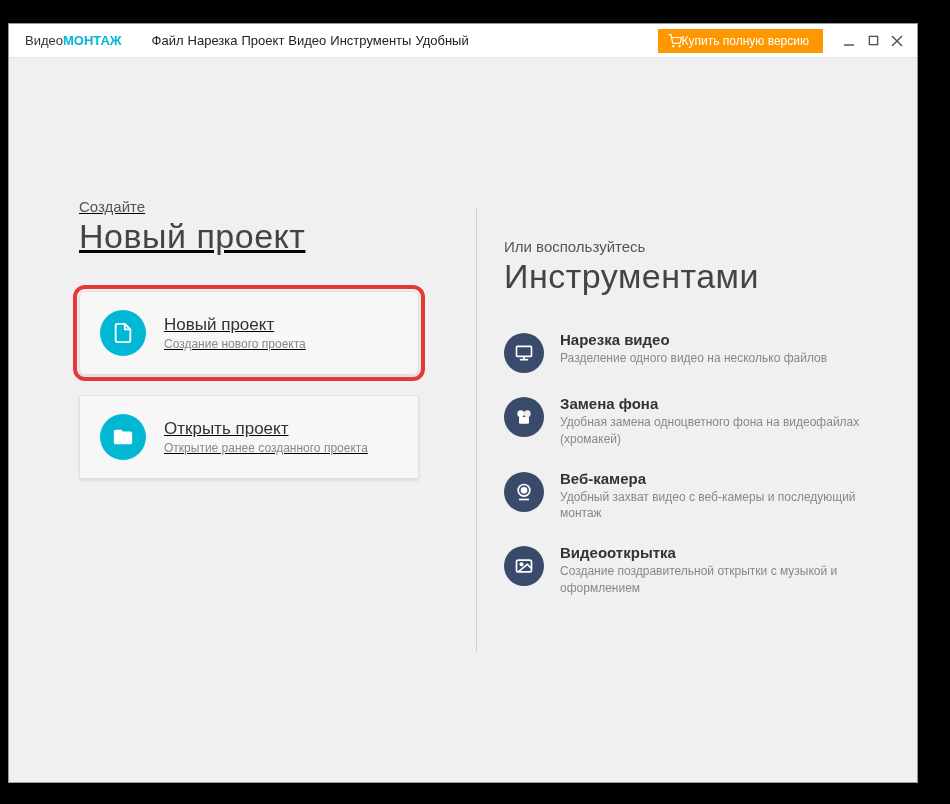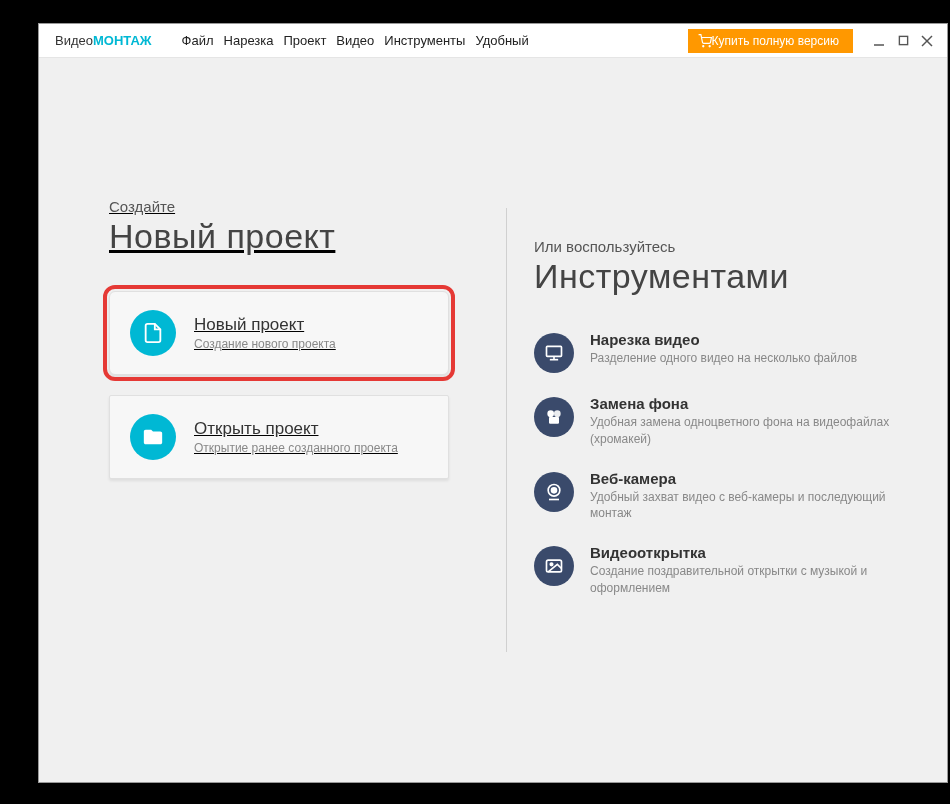--- a/index.html
+++ b/index.html
@@ -5,40 +5,40 @@
     * { margin: 0; padding: 0; box-sizing: border-box; }
     body {
       font-family: "Segoe UI", Tahoma, Arial, sans-serif;
       background: #000;
       width: 950px;
       height: 804px;
       overflow: hidden;
     }
     .window {
       position: absolute;
-      left: 38px;
+      left: 8px;
       top: 23px;
       width: 910px;
       height: 760px;
       background: #f0f0f0;
       border: 1px solid #999;
       display: flex;
       flex-direction: column;
     }
     .titlebar {
       height: 34px;
       background: #fff;
       display: flex;
       align-items: center;
       padding: 0 10px 0 16px;
       border-bottom: 1px solid #e5e5e5;
     }
     .logo { font-size: 13px; color: #333; font-weight: 500; }
     .logo .accent { color: #00b8d4; font-weight: 700; }
-    .menu { display: flex; gap: 10px; margin-left: 30px; font-size: 13px; color: #222; }
+    .menu { display: flex; gap: 4px; margin-left: 30px; font-size: 13px; color: #222; }
     .menu span { cursor: pointer; }
     .spacer { flex: 1; }
     .buy-btn {
       background: #ff9800;
       color: #fff;
       height: 24px;
       padding: 0 14px 0 10px;
       font-size: 12px;
       display: flex;
       align-items: center;

